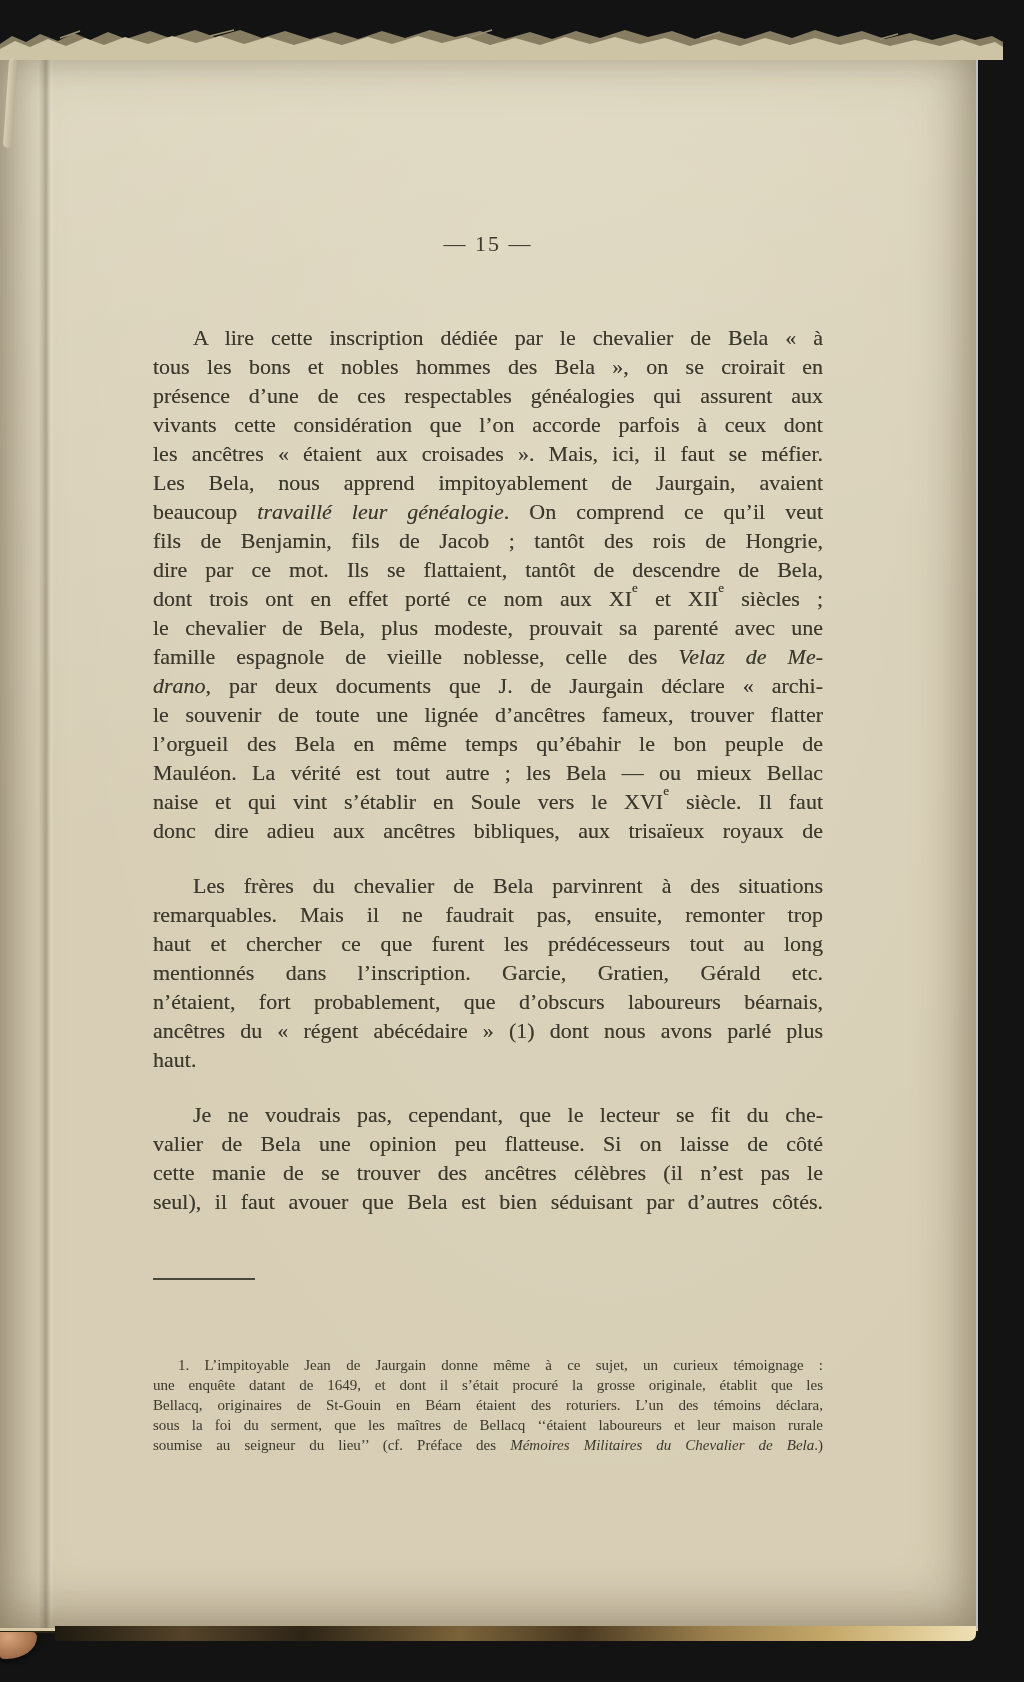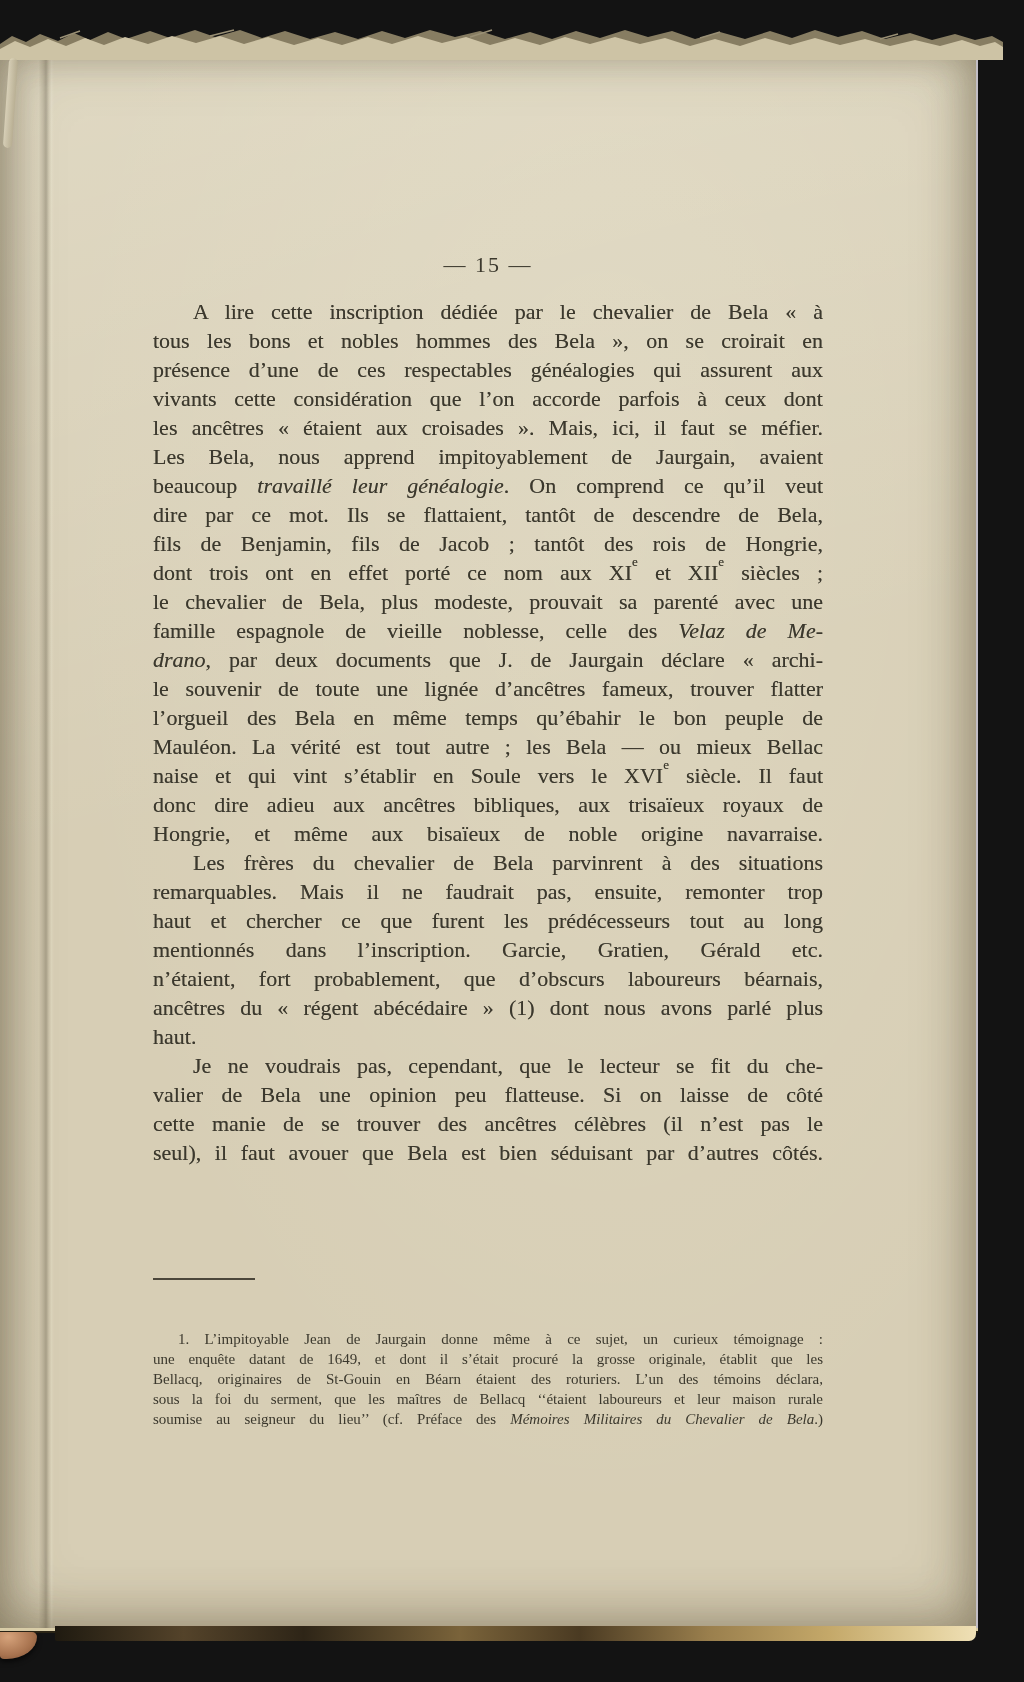--- a/index.html
+++ b/index.html
@@ -37,34 +37,34 @@
     background:linear-gradient(90deg, rgba(70,60,40,.12), rgba(70,60,40,.02));
   }
   .crease{
     position:absolute;left:38px;top:0;width:16px;height:100%;
     background:linear-gradient(90deg,
       rgba(60,50,30,0) 0%, rgba(60,50,30,.16) 32%, rgba(38,30,16,.26) 50%,
       rgba(60,50,30,.08) 68%, rgba(255,255,240,.14) 84%, rgba(60,50,30,0) 100%);
   }
   
   .page-number{
-    position:absolute;left:153px;top:202px;width:670px;height:29px;
+    position:absolute;left:153px;top:181px;width:670px;height:29px;
     text-align:center;font-size:22px;line-height:29px;
     letter-spacing:2px;color:var(--ink);
   }
   .body-text{
     position:absolute;left:153px;top:249px;width:670px;color:var(--ink);
     font-size:22px;
   }
   .line{
     height:29px;line-height:29px;white-space:nowrap;overflow:hidden;
     text-align:justify;text-align-last:justify;
     text-shadow:0 0 .5px rgba(59,56,45,.55);
   }
-  .line.indent{text-indent:40px;}
+  .line.indent{text-indent:40px;margin-top:26px;}
   .line.short{text-align-last:left;}
   .body-text sup, .footnote sup{
     font-size:60%;line-height:0;position:relative;top:-.45em;
   }
   .footnote-rule{
     position:absolute;left:153px;top:1230px;width:102px;height:2px;
     background:#4b463a;
   }
   .footnote{
     position:absolute;left:153px;top:1281px;width:670px;color:var(--ink);
@@ -106,32 +106,31 @@
 
     <div class="body-text">
       <div class="para">
           <div class="line indent">A lire cette inscription dédiée par le chevalier de Bela « à</div>
           <div class="line">tous les bons et nobles hommes des Bela », on se croirait en</div>
           <div class="line">présence d’une de ces respectables généalogies qui assurent aux</div>
           <div class="line">vivants cette considération que l’on accorde parfois à ceux dont</div>
           <div class="line">les ancêtres « étaient aux croisades ». Mais, ici, il faut se méfier.</div>
           <div class="line">Les Bela, nous apprend impitoyablement de Jaurgain, avaient</div>
           <div class="line">beaucoup <i>travaillé leur généalogie</i>. On comprend ce qu’il veut</div>
+          <div class="line">fils de Benjamin, fils de Jacob ; tantôt des rois de Hongrie,</div>
           <div class="line">dire par ce mot. Ils se flattaient, tantôt de descendre de Bela,</div>
-          <div class="line">fils de Benjamin, fils de Jacob ; tantôt des rois de Hongrie,</div>
           <div class="line">dont trois ont en effet porté ce nom aux XI<sup>e</sup> et XII<sup>e</sup> siècles ;</div>
           <div class="line">le chevalier de Bela, plus modeste, prouvait sa parenté avec une</div>
           <div class="line">famille espagnole de vieille noblesse, celle des <i>Velaz de Me-</i></div>
           <div class="line"><i>drano</i>, par deux documents que J. de Jaurgain déclare « archi-</div>
           <div class="line">le souvenir de toute une lignée d’ancêtres fameux, trouver flatter</div>
           <div class="line">l’orgueil des Bela en même temps qu’ébahir le bon peuple de</div>
           <div class="line">Mauléon. La vérité est tout autre ; les Bela — ou mieux Bellac</div>
           <div class="line">naise et qui vint s’établir en Soule vers le XVI<sup>e</sup> siècle. Il faut</div>
           <div class="line">donc dire adieu aux ancêtres bibliques, aux trisaïeux royaux de</div>
-          <div class="line">Hongrie, et même aux bisaïeux de noble origine navarraise.</div>
         </div>
       <div class="para">
           <div class="line indent">Les frères du chevalier de Bela parvinrent à des situations</div>
           <div class="line">remarquables. Mais il ne faudrait pas, ensuite, remonter trop</div>
           <div class="line">haut et chercher ce que furent les prédécesseurs tout au long</div>
           <div class="line">mentionnés dans l’inscription. Garcie, Gratien, Gérald etc.</div>
           <div class="line">n’étaient, fort probablement, que d’obscurs laboureurs béarnais,</div>
           <div class="line">ancêtres du « régent abécédaire » (1) dont nous avons parlé plus</div>
           <div class="line short">haut.</div>
         </div>

